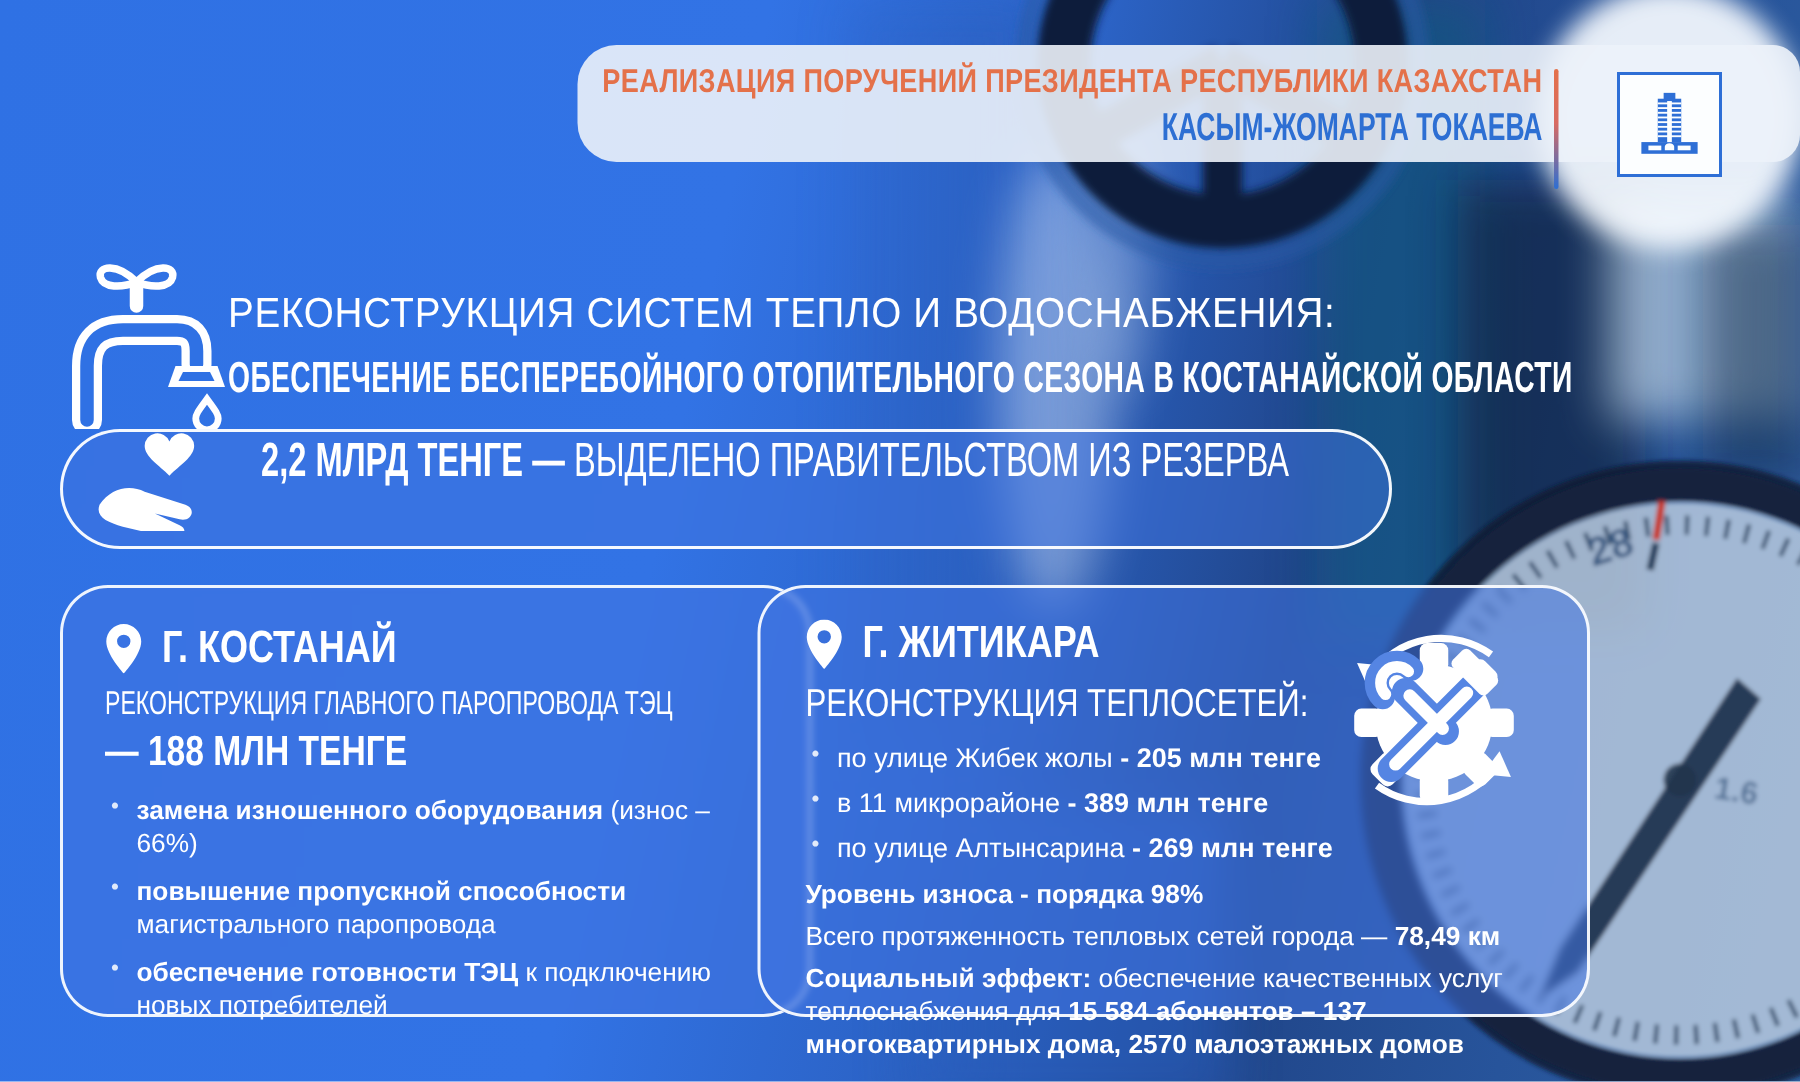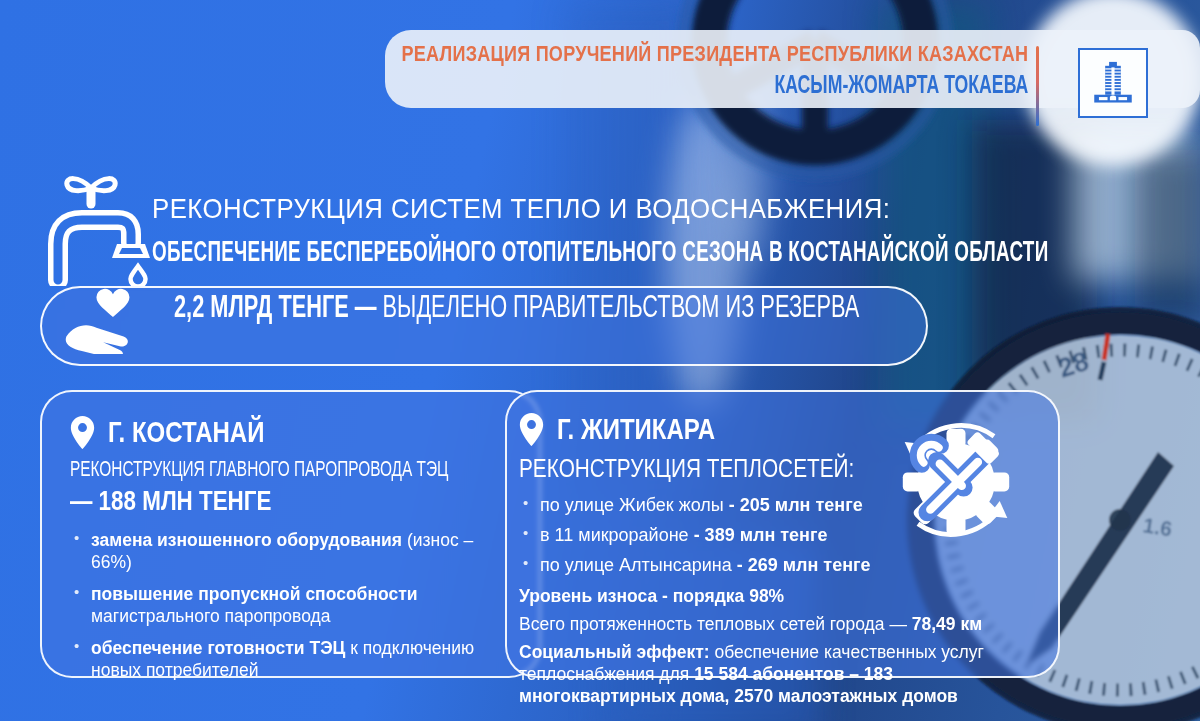--- a/index.html
+++ b/index.html
@@ -43,21 +43,21 @@
   #banner .ic{margin:0 0 0 20px;flex:0 0 auto;}
   #banner-text{margin-left:14px;font-size:32px;--sx:.68;}
   #banner-amount{font-weight:800;}
   #banner-rest{font-weight:400;}
 
   
   .card{position:absolute;top:390px;height:288px;box-sizing:border-box;
     border:2.5px solid rgba(255,255,255,.92);border-radius:32px;
     background:rgba(66,117,225,.55);backdrop-filter:blur(2.5px);}
   #card-kostanay{left:40px;width:501px;padding:20px 26px 0 28px;}
-  #card-zhitikara{left:505px;width:555px;padding:17px 22px 0 12px;}
+  #card-zhitikara{left:505px;width:555px;padding:17px 22px 0 30px;}
   .city-row{display:flex;align-items:center;gap:13px;height:40px;}
   .city{font-size:30px;font-weight:800;--sx:.8;}
   .subtitle{display:block;margin-top:4px;font-weight:300;}
   #card-kostanay .subtitle{font-size:22px;--sx:.7;}
   #card-zhitikara .subtitle{font-size:26px;--sx:.8;}
   .amount{display:block;margin-top:3px;font-size:28px;font-weight:800;--sx:.8;}
   ul.bullets{list-style:none;margin:12px 0 0;padding:0;}
   #card-kostanay ul.bullets{font-size:17.5px;}
   #card-zhitikara ul.bullets{margin-top:10px;font-size:18px;}
   ul.bullets li{position:relative;padding-left:21px;margin-bottom:9px;line-height:1.28;}
@@ -204,21 +204,21 @@
   </div>
   <span class="subtitle cx">РЕКОНСТРУКЦИЯ ТЕПЛОСЕТЕЙ:</span>
   <ul class="bullets">
     <li><span>по улице Жибек жолы </span><span class="b">- 205 млн тенге</span></li>
     <li><span>в 11 микрорайоне </span><span class="b">- 389 млн тенге</span></li>
     <li><span>по улице Алтынсарина </span><span class="b">- 269 млн тенге</span></li>
   </ul>
   <div class="facts">
     <p><span class="b">Уровень износа - порядка 98%</span></p>
     <p><span>Всего протяженность тепловых сетей города — </span><span class="b">78,49 км</span></p>
-    <p><span class="b">Социальный эффект: </span><span>обеспечение качественных услуг теплоснабжения для </span><span class="b">15 584 абонентов – 183 многоквартирных дома, 2570 малоэтажных домов</span></p>
+    <p><span class="b">Социальный эффект: </span><span>обеспечение качественных услуг теплоснабжения для </span><span class="b">15 584 абонентов – 137 многоквартирных дома, 2570 малоэтажных домов</span></p>
   </div>
 
   <svg id="gear" width="152" height="152" viewBox="0 0 160 160">
 
     <path d="M120 34 A 60 60 0 0 0 36 48" fill="none" stroke="#fff" stroke-width="5"></path>
     <polygon points="26,40 46,42 34,58" fill="#fff"></polygon>
     <path d="M40 126 A 60 60 0 0 0 124 112" fill="none" stroke="#fff" stroke-width="5"></path>
     <polygon points="134,120 114,118 126,102" fill="#fff"></polygon>
 
     <g fill="#fff">

